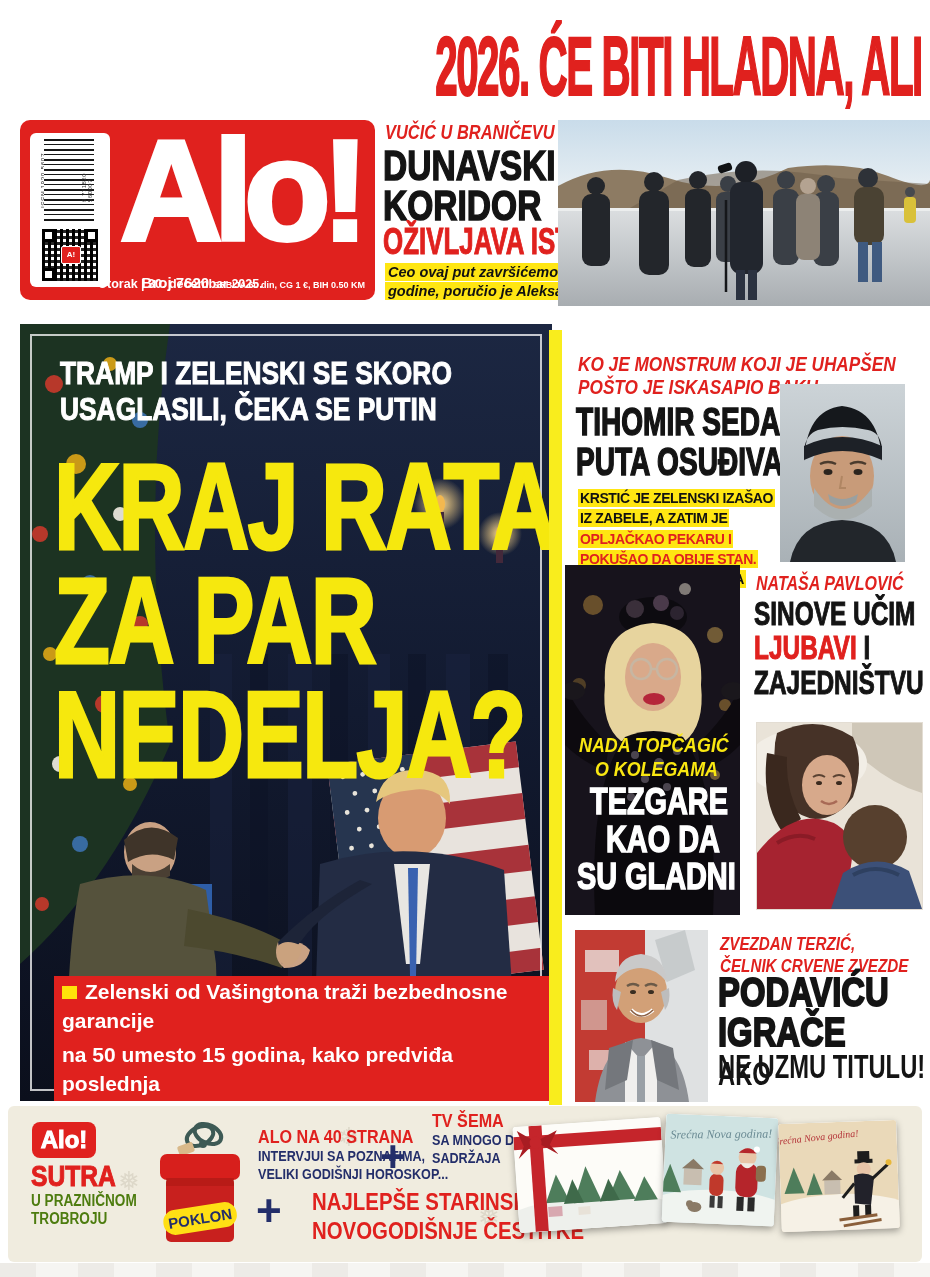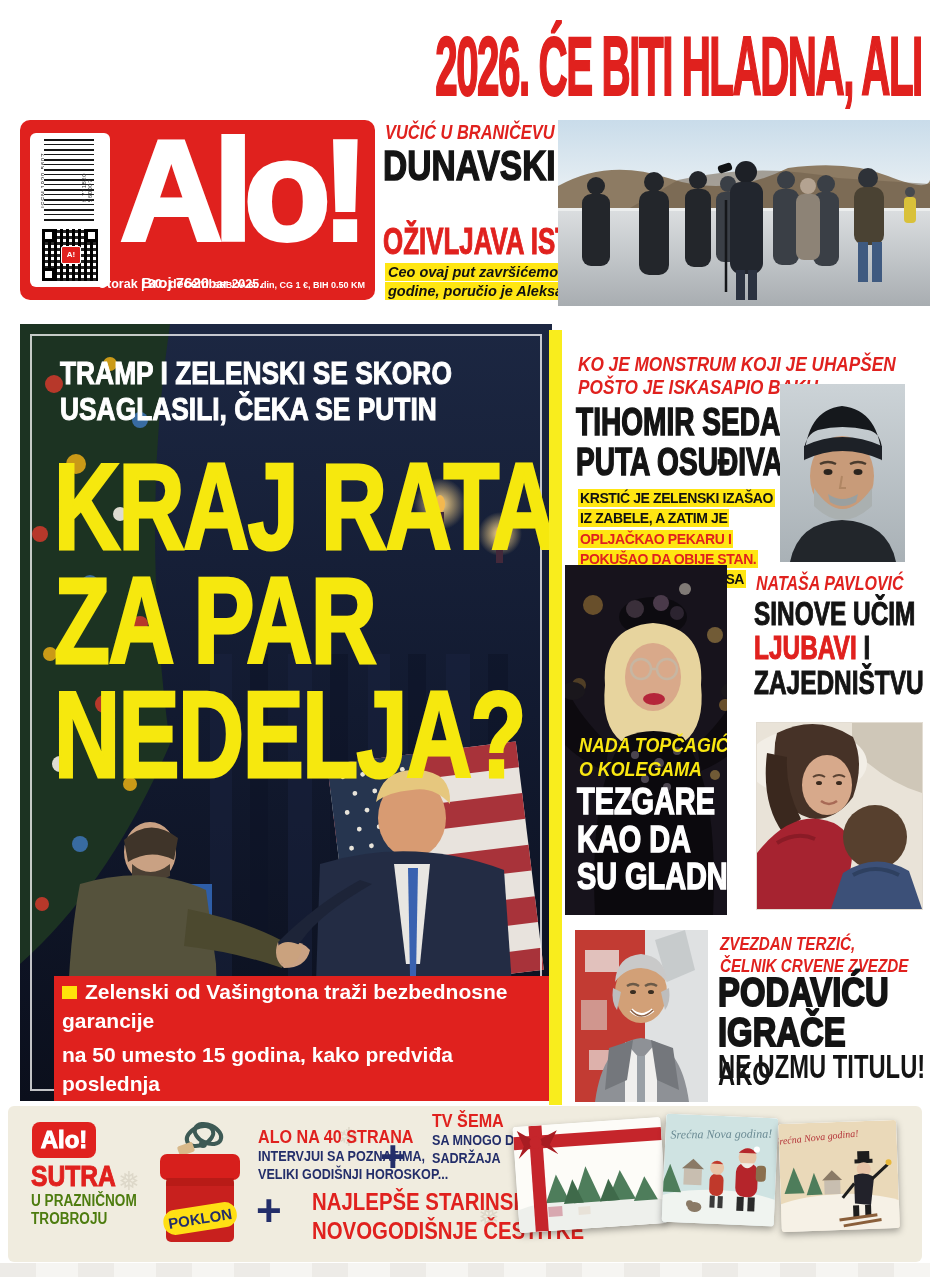--- a/index.html
+++ b/index.html
@@ -64,21 +64,21 @@
   
   #crime-kicker{left:578px;top:352px;font-size:21px;font-weight:700;color:#e0211e;line-height:1.1;}
   #crime-kicker .cond{transform:scaleX(.82);}
   #crime-h{left:576px;top:402px;font-size:39px;font-weight:700;color:#141414;line-height:1.02;}
   #crime-h .cond{transform:scaleX(.72);-webkit-text-stroke:1.5px #141414;}
   #crime-sub{left:578px;top:488px;width:202px;font-size:14px;font-weight:700;line-height:1.45;letter-spacing:-.4px;}
   #crime-sub .hl{background:#ffe612;padding:1px 2px;-webkit-box-decoration-break:clone;box-decoration-break:clone;}
   #crime-photo{left:780px;top:384px;width:125px;height:178px;overflow:hidden;}
 
   
-  #nada-photo{left:565px;top:565px;width:162px;height:350px;overflow:hidden;background:#0f172a;}
+  #nada-photo{left:565px;top:565px;width:175px;height:350px;overflow:hidden;background:#0f172a;text-align:center;}
   #nada-kicker{left:14px;top:168px;font-size:21px;font-weight:700;font-style:italic;color:#f9e711;line-height:1.15;}
   #nada-kicker .cond{transform:scaleX(.85);}
   #nada-h{left:12px;top:218px;font-size:37px;font-weight:700;color:#fff;line-height:1.02;}
   #nada-h .cond{transform:scaleX(.78);-webkit-text-stroke:1.5px #fff;}
 
   
   #natasa-kicker{left:756px;top:572px;font-size:20px;font-weight:700;color:#e0211e;}
   #natasa-kicker .cond{transform:scaleX(.8);}
   #natasa-h{left:754px;top:597px;font-size:33px;font-weight:700;color:#141414;line-height:1.04;}
   #natasa-h .cond{transform:scaleX(.74);-webkit-text-stroke:1px #141414;}
@@ -151,20 +151,23 @@
     <div class="abs" id="issueline">
       <span>Broj 7620 </span><span class="small">SRBIJA 60 din, CG 1 €, BIH 0.50 KM</span>
     </div>
   </div>
 
   <div class="abs it" id="vucic-kicker">
     <span class="cond">VUČIĆ U BRANIČEVU</span>
   </div>
   <div class="abs vucic-h" style="top:144px">
     <span class="cond">DUNAVSKI</span>
+  </div>
+  <div class="abs vucic-h" style="top:184px">
+    <span class="cond">KORIDOR</span>
   </div>
   <div class="abs" id="vucic-h2">
     <span class="cond">OŽIVLJAVA ISTOK</span>
   </div>
   <div class="abs" id="vucic-cap">
     <span>Ceo ovaj put završićemo do kraja iduće</span><br>
     <span>godine, poručio je Aleksandar Vučić</span>
   </div>
   <div class="abs" id="vucic-photo">
     <svg width="372" height="186" viewBox="0 0 372 186">

